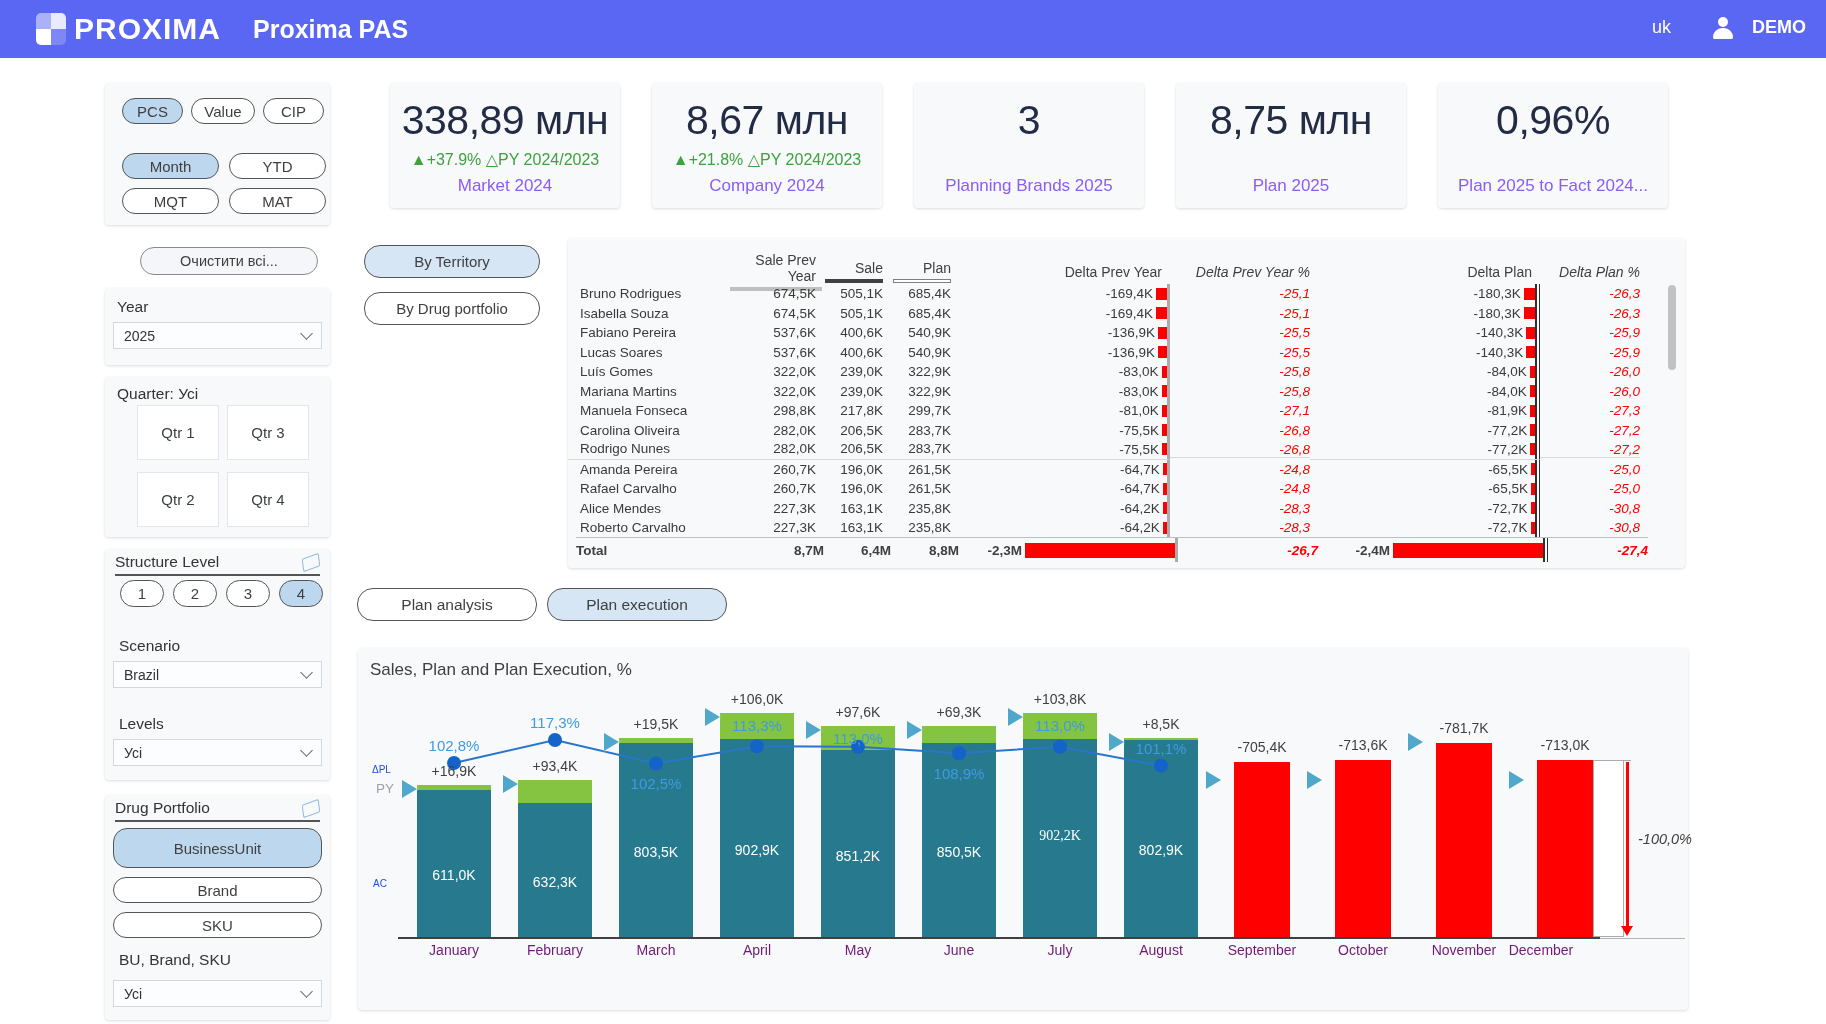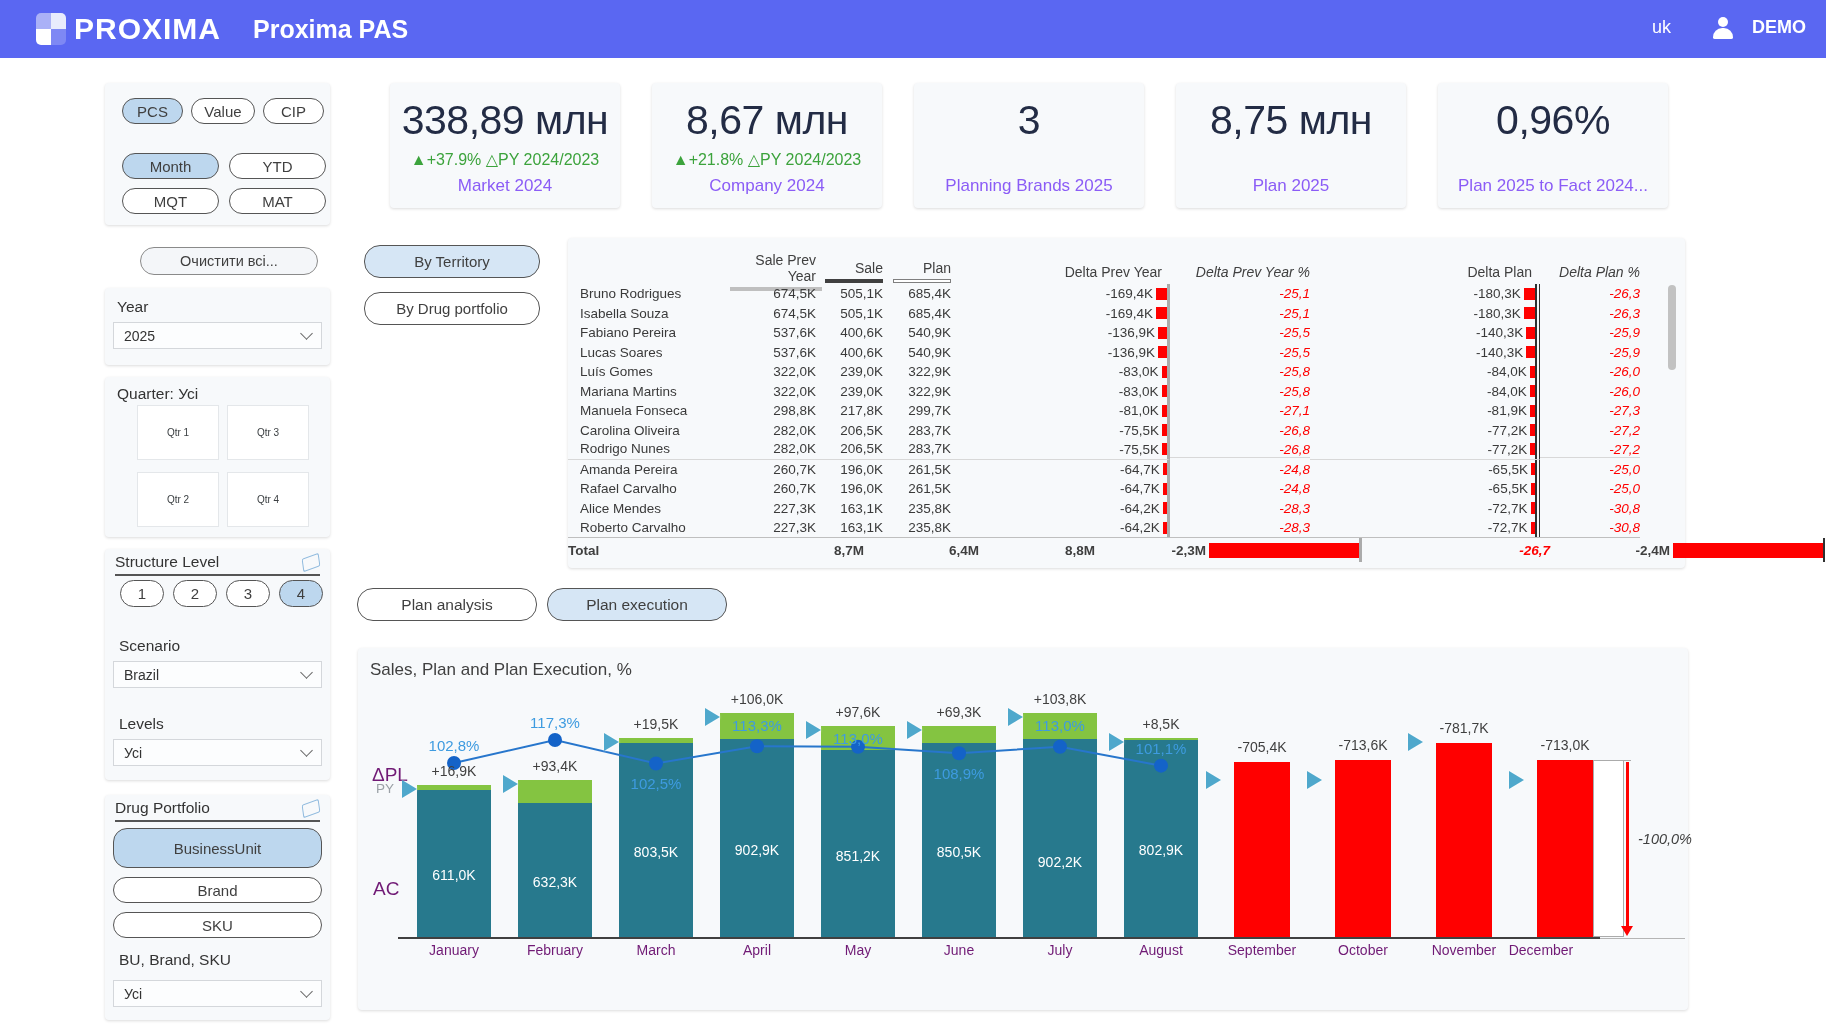--- a/index.html
+++ b/index.html
@@ -29,21 +29,21 @@
   .sec-label{font-size:15.5px;color:#333;}
   .sec-head{position:absolute;left:10px;right:10px;border-bottom:2px solid #555;display:flex;
             justify-content:space-between;align-items:flex-end;padding-bottom:3px;}
   .eraser-icon{width:16px;height:11px;border:1.5px solid #8fbade;border-radius:2px;
                transform:rotate(-20deg) skewX(-12deg);margin-bottom:2px;}
   .select{position:absolute;height:27px;background:#fcfdfe;border:1px solid #d4d7db;box-sizing:border-box;
           display:flex;align-items:center;justify-content:space-between;padding:0 10px;font-size:14px;color:#333;cursor:pointer;}
   .chev{width:8px;height:8px;border-right:1.8px solid #666;border-bottom:1.8px solid #666;
         transform:rotate(45deg);margin-top:-4px;}
   .qtr-btn{position:absolute;width:82px;height:55px;background:#fff;border:1px solid #e4e7ea;box-sizing:border-box;
-           display:flex;align-items:center;justify-content:center;font-size:10px;color:#3c4043;cursor:pointer;}
+           display:flex;align-items:center;justify-content:center;font-size:15px;color:#3c4043;cursor:pointer;}
   
   .kpi-card{position:absolute;top:83px;width:230px;height:125px;background:#f7f9fb;border-radius:4px;
             box-shadow:0 1px 3px rgba(0,0,0,.14);text-align:center;}
   .kpi-num{font-size:41px;color:#232c45;margin-top:14px;letter-spacing:-0.5px;}
   .kpi-delta{font-size:16px;color:#3ca33c;margin-top:6px;height:20px;}
   .kpi-label{font-size:17px;color:#8b5cf6;position:absolute;left:0;right:0;bottom:12px;}
   
   #table-card{position:absolute;left:568px;top:238px;width:1117px;height:330px;background:#f7f9fb;
               border-radius:4px;box-shadow:0 1px 3px rgba(0,0,0,.14);}
   .tgrid{display:grid;grid-template-columns:162px 86px 67px 68px 219px 140px 230px 100px;align-items:center;}
@@ -59,22 +59,22 @@
   .num{text-align:right;}
   .dcell{display:flex;align-items:center;height:100%;position:relative;}
   .dcell .val{flex:1;text-align:right;}
   .dcell .rbar{height:12px;background:#ff0000;margin-left:3px;}
   .ax1{border-right:3px solid #ababab;}
   .ax2{border-right:1.5px solid #303030;padding-right:4px;box-sizing:border-box;}
   .ax2::after{content:'';position:absolute;right:2.5px;top:0;bottom:0;width:1.5px;background:#303030;}
   .pct{color:#ff0000;font-style:italic;text-align:right;}
   .sep > *{border-bottom:1px solid #d8d8d8;}
   .sep .name,.sep .num{height:18.5px;line-height:18.5px;}
-  #trow-total{position:absolute;left:0;bottom:6px;width:1072px;height:24px;border-top:1px solid #bfbfbf;
-              font-weight:bold;font-size:13.5px;gap:48px;}
+  #trow-total{position:absolute;left:8px;bottom:6px;width:1072px;height:24px;border-top:1px solid #bfbfbf;
+              font-weight:bold;font-size:13.5px;}
   #trow-total .rbar{height:15px;}
   #tbl-scroll{position:absolute;left:1100px;top:47px;width:8px;height:85px;border-radius:4px;background:#c2c2c2;}
   .view-btn{position:absolute;left:364px;width:176px;height:33px;border:1.5px solid #555;border-radius:16px;
             background:#fff;display:flex;align-items:center;justify-content:center;font-size:15px;color:#3f3f3f;cursor:pointer;box-sizing:border-box;}
   .wide-btn{position:absolute;width:180px;height:33px;border:1.5px solid #555;border-radius:16px;background:#fff;
             display:flex;align-items:center;justify-content:center;font-size:15.5px;color:#3f3f3f;cursor:pointer;box-sizing:border-box;}
   .btn-sel{background:#d6e6f5;}
   
   #chart-card{position:absolute;left:358px;top:648px;width:1330px;height:362px;background:#f7f9fb;
               border-radius:4px;box-shadow:0 1px 3px rgba(0,0,0,.14);}
@@ -85,21 +85,21 @@
   .bar-red{position:absolute;background:#ff0000;z-index:1;}
   #chart-svg{position:absolute;left:0;top:0;z-index:2;pointer-events:none;}
   .ch-month{position:absolute;text-align:center;font-size:14px;color:#701a75;z-index:3;}
   .ch-delta{position:absolute;width:100px;text-align:center;font-size:14px;color:#3f3f3f;z-index:3;white-space:nowrap;}
   .ch-val{position:absolute;width:100px;text-align:center;font-size:14px;color:#fff;z-index:3;}
   .ch-pct{position:absolute;width:100px;text-align:center;font-size:15px;color:#3e9be0;z-index:4;}
   .tri{position:absolute;width:0;height:0;border-top:9px solid transparent;border-bottom:9px solid transparent;
        border-left:15px solid #4fa8cc;filter:drop-shadow(0 0 1.5px #fff);z-index:3;}
   #base-line{position:absolute;left:40px;top:289px;width:1202px;height:2px;background:#404040;z-index:2;}
   #base-ext{position:absolute;left:1242px;top:290px;width:85px;height:1px;background:#b5b5b5;}
-  .axis-lab{position:absolute;font-size:19px;color:#701a75;z-index:3;}
+  .axis-lab{position:absolute;font-size:10px;color:#1d4ed8;z-index:3;}
   .axis-sub{position:absolute;font-size:13.5px;color:#9aa0a6;z-index:3;}
   #dec-box{position:absolute;background:#fff;border:1px solid #ababab;box-sizing:border-box;z-index:1;}
   #dec-topline{position:absolute;height:1px;background:#ababab;z-index:2;}
   #dec-arrow{position:absolute;width:3px;background:#ff0000;z-index:3;}
   #dec-arrow::after{content:'';position:absolute;left:-5px;bottom:-9px;width:0;height:0;
         border-left:6.5px solid transparent;border-right:6.5px solid transparent;border-top:10px solid #ff0000;}
   #dec-anno{position:absolute;font-size:14.5px;font-style:italic;color:#3f3f3f;z-index:3;}
 </style>
 </head>
 <body>
@@ -514,21 +514,21 @@
       <div class="bar-green" style="left: 564px; top: 78.076px; width: 74px; height: 17.1864px;"></div>
       <div class="bar-teal" style="left: 564px; top: 95.2624px; width: 74px; height: 193.738px;"></div>
       <div class="ch-delta" style="left: 551px; top: 56.076px;">+69,3K</div>
       <div class="ch-val" style="left: 551px; top: 196.131px;">850,5K</div>
       <div class="tri" style="left: 549px; top: 73.076px;"></div>
       <div class="ch-pct" style="left: 551px; top: 117.285px;">108,9%</div>
       <div class="ch-month" style="left: 657px; top: 294px; width: 90px;">July</div>
       <div class="bar-green" style="left: 665px; top: 65.2544px; width: 74px; height: 25.7424px;"></div>
       <div class="bar-teal" style="left: 665px; top: 90.9968px; width: 74px; height: 198.003px;"></div>
       <div class="ch-delta" style="left: 652px; top: 43.2544px;">+103,8K</div>
-      <div class="ch-val" style="left: 652px; top: 206px;">902,2K</div>
+      <div class="ch-val" style="left: 652px; top: 180px; font-family: Liberation Serif, serif;">902,2K</div>
       <div class="tri" style="left: 650px; top: 60.2544px;"></div>
       <div class="ch-pct" style="left: 652px; top: 69.2544px;">113,0%</div>
       <div class="ch-month" style="left: 758px; top: 294px; width: 90px;">August</div>
       <div class="bar-green" style="left: 766px; top: 89.8808px; width: 74px; height: 2.108px;"></div>
       <div class="bar-teal" style="left: 766px; top: 91.9888px; width: 74px; height: 197.011px;"></div>
       <div class="ch-delta" style="left: 753px; top: 67.8808px;">+8,5K</div>
       <div class="ch-val" style="left: 753px; top: 194.494px;">802,9K</div>
       <div class="tri" style="left: 751px; top: 84.8808px;"></div>
       <div class="ch-pct" style="left: 753px; top: 91.6554px;">101,1%</div>
       <div class="ch-month" style="left: 859px; top: 294px; width: 90px;">September</div>

